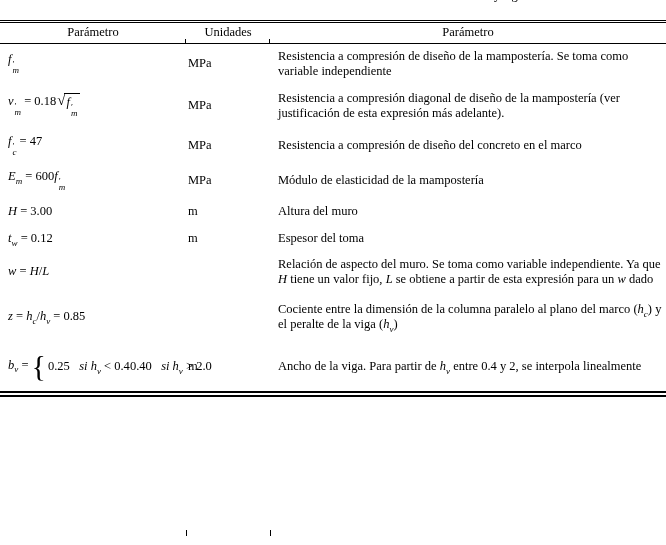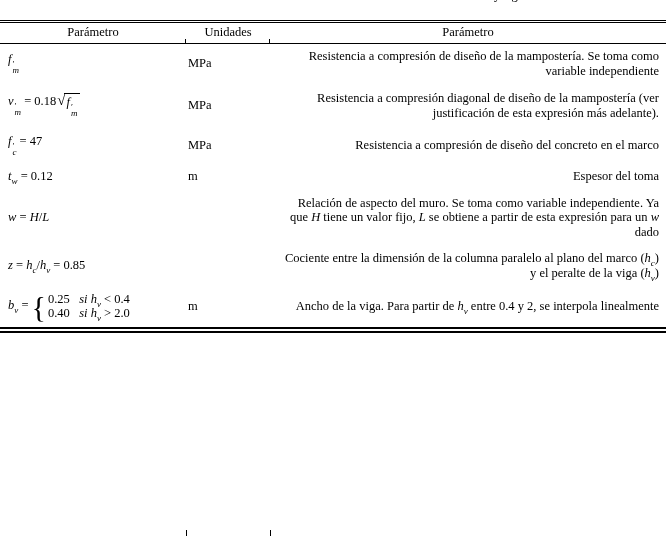--- a/index.html
+++ b/index.html
@@ -29,21 +29,21 @@
     border-bottom:1px solid #000;text-align:center;position:relative;
   }
   
   th.tick:after{
     content:"";position:absolute;right:0;bottom:-1px;width:1px;height:5px;background:#000;
   }
 
   td{font-size:12.5px;vertical-align:middle;padding:6px 2px;line-height:1.16;}
   td.c-param{text-align:left;padding-left:8px;white-space:nowrap;}
   td.c-unit{}
-  td.c-def{text-align:right;padding-left:8px;padding-right:7px;}
+  td.c-def{text-align:left;padding-left:8px;padding-right:0;}
 
   
   tbody tr:nth-child(1) td{padding-top:5px;padding-bottom:5px;}
   tbody tr:nth-child(2) td{padding-top:8px;padding-bottom:8px;}
   tbody tr:nth-child(8) td{padding-top:10px;padding-bottom:10px;}
   tbody tr:nth-child(9) td{padding-top:12px;padding-bottom:12px;}
   tbody tr:nth-child(10) td{padding-top:8px;padding-bottom:8px;}
   tbody tr:nth-child(11) td{padding-top:12px;padding-bottom:12px;}
   tbody tr:nth-child(12) td{padding-top:8px;padding-bottom:8px;margin-top:40px;}
 
@@ -55,21 +55,21 @@
     display:inline-flex;flex-direction:column;align-items:flex-start;
     vertical-align:-4px;line-height:1;font-size:9px;margin-left:1px;
   }
   .ps-p{display:block;height:6px;font-style:normal;}
   .ps-s{display:block;font-style:italic;}
   .msqrt{display:inline-flex;align-items:stretch;margin-left:1px;}
   .msqrt-sign{font-size:15px;line-height:1;display:flex;align-items:flex-start;margin-right:-1px;}
   .msqrt-rad{border-top:1px solid #000;padding:1px 3px 0 2px;display:inline-block;}
   .mcases{display:inline-flex;align-items:center;vertical-align:middle;}
   .mcases-brace{font-size:30px;font-weight:300;line-height:0.85;margin-right:2px;}
-  .mcases-body{display:inline-flex;flex-direction:column;}
+  .mcases-body{display:inline-flex;flex-direction:row;}
   .mcases-line{white-space:pre;text-align:left;line-height:1.15;}
 
   
   .btick{position:absolute;width:1px;height:6px;background:#000;bottom:9px;}
   .btick.t1{left:186px;} .btick.t2{left:270px;}
 </style>
 </head>
 <body>
 
 <div class="page">
@@ -116,20 +116,33 @@
         </tr>
         <tr>
           <td class="c-param"><span class="mi">f</span><span class="ps">
               <span class="ps-p">′</span>
               <span class="ps-s">c</span>
             </span><span class="mr"> = 47</span></td>
           <td class="c-unit">MPa</td>
           <td class="c-def"><span class="mr">Resistencia a compresión de diseño del concreto en el marco</span></td>
         </tr>
         <tr>
+          <td class="c-param"><span class="mi">E</span><sub>m</sub><span class="mr"> = 600</span><span class="mi">f</span><span class="ps">
+              <span class="ps-p">′</span>
+              <span class="ps-s">m</span>
+            </span></td>
+          <td class="c-unit">MPa</td>
+          <td class="c-def"><span class="mr">Módulo de elasticidad de la mampostería</span></td>
+        </tr>
+        <tr>
+          <td class="c-param"><span class="mi">H</span><span class="mr"> = 3.00</span></td>
+          <td class="c-unit">m</td>
+          <td class="c-def"><span class="mr">Altura del muro</span></td>
+        </tr>
+        <tr>
           <td class="c-param"><span class="mi">t</span><sub>w</sub><span class="mr"> = 0.12</span></td>
           <td class="c-unit">m</td>
           <td class="c-def"><span class="mr">Espesor del toma</span></td>
         </tr>
         <tr>
           <td class="c-param"><span class="mi">w</span><span class="mr"> = </span><span class="mi">H</span><span class="mr">/</span><span class="mi">L</span></td>
           <td class="c-unit"></td>
           <td class="c-def"><span class="mr">Relación de aspecto del muro. Se toma como variable independiente. Ya que </span><span class="mi">H</span><span class="mr"> tiene un valor fijo, </span><span class="mi">L</span><span class="mr"> se obtiene a partir de esta expresión para un </span><span class="mi">w</span><span class="mr"> dado</span></td>
         </tr>
         <tr>

